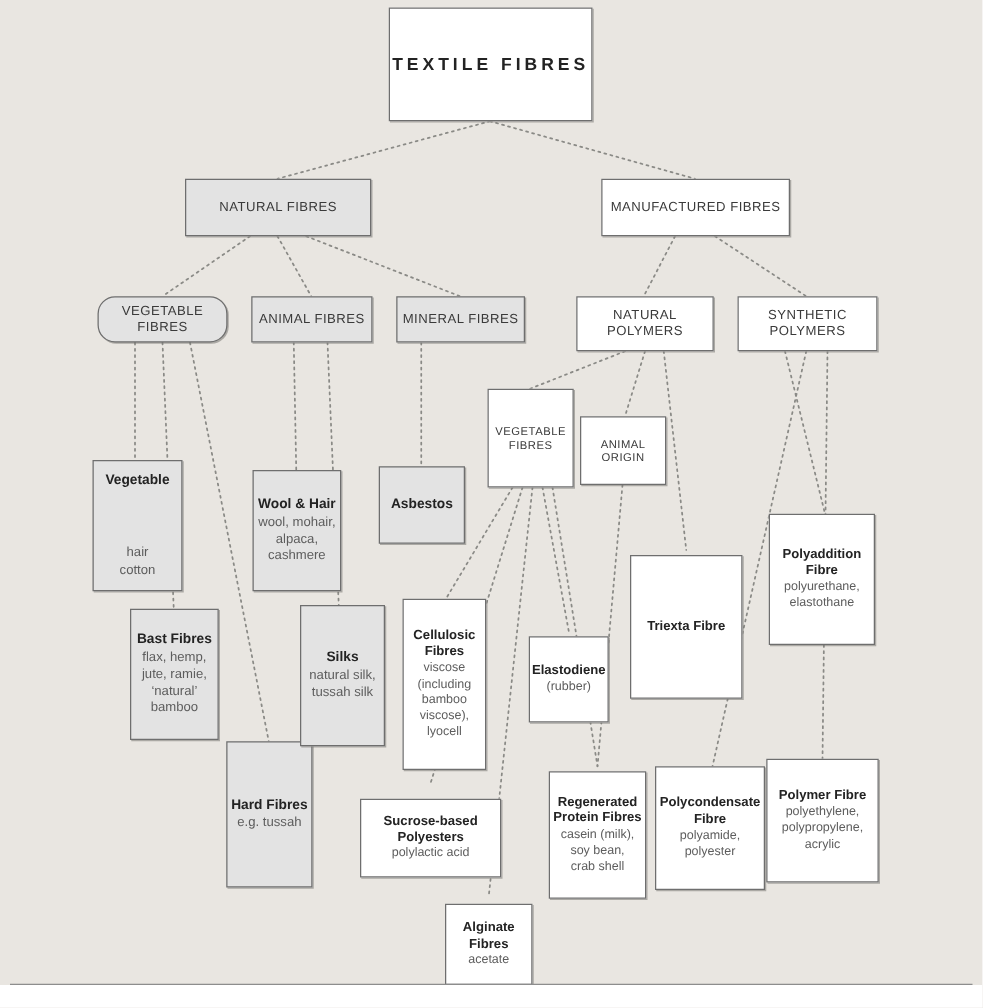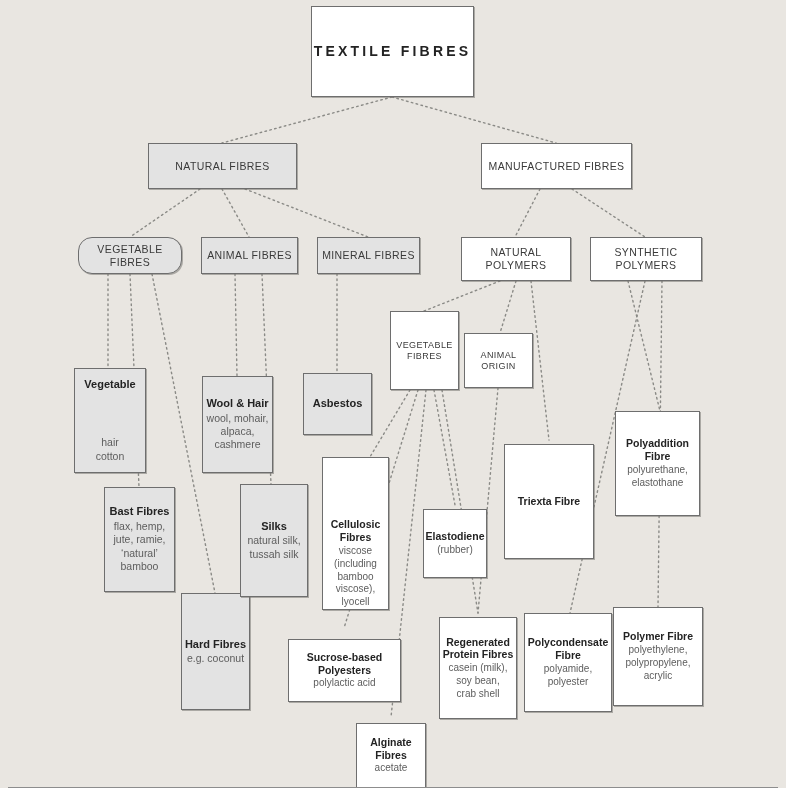--- a/index.html
+++ b/index.html
@@ -176,38 +176,38 @@
     <div class="sub">hair<br>cotton</div>
   </div>
 
   <div class="node fill-grey leaf" style="left:104px; top:487px; width:71px; height:105px;">
     <div class="title">Bast Fibres</div>
     <div class="sub">flax, hemp,<br>jute, ramie,<br>‘natural’<br>bamboo</div>
   </div>
 
   <div class="node fill-grey leaf" style="left:181px; top:593px; width:69px; height:117px;">
     <div class="title">Hard Fibres</div>
-    <div class="sub">e.g. coconut</div>
+    <div class="sub">e.g. tussah</div>
   </div>
 
   <div class="node fill-grey leaf" style="left:202px; top:376px; width:71px; height:97px;">
     <div class="title">Wool &amp; Hair</div>
     <div class="sub">wool, mohair,<br>alpaca,<br>cashmere</div>
   </div>
 
   <div class="node fill-grey leaf" style="left:240px; top:484px; width:68px; height:113px;">
     <div class="title">Silks</div>
     <div class="sub">natural silk,<br>tussah silk</div>
   </div>
 
   <div class="node fill-grey leaf" style="left:303px; top:373px; width:69px; height:62px;">
     <div class="title">Asbestos</div>
   </div>
 
-  <div class="node fill-white leaf tight" style="left:322px; top:457px; width:67px; height:153px;justify-content:flex-end;">
+  <div class="node fill-white leaf tight" style="left:322px; top:479px; width:67px; height:137px;">
     <div class="title">Cellulosic<br>Fibres</div>
     <div class="sub">viscose<br>(including<br>bamboo<br>viscose),<br>lyocell</div>
   </div>
 
   <div class="node fill-white leaf tight" style="left:288px; top:639px; width:113px; height:63px;">
     <div class="title">Sucrose-based<br>Polyesters</div>
     <div class="sub">polylactic acid</div>
   </div>
 
   <div class="node fill-white leaf tight" style="left:356px; top:723px; width:70px; height:65px;">

